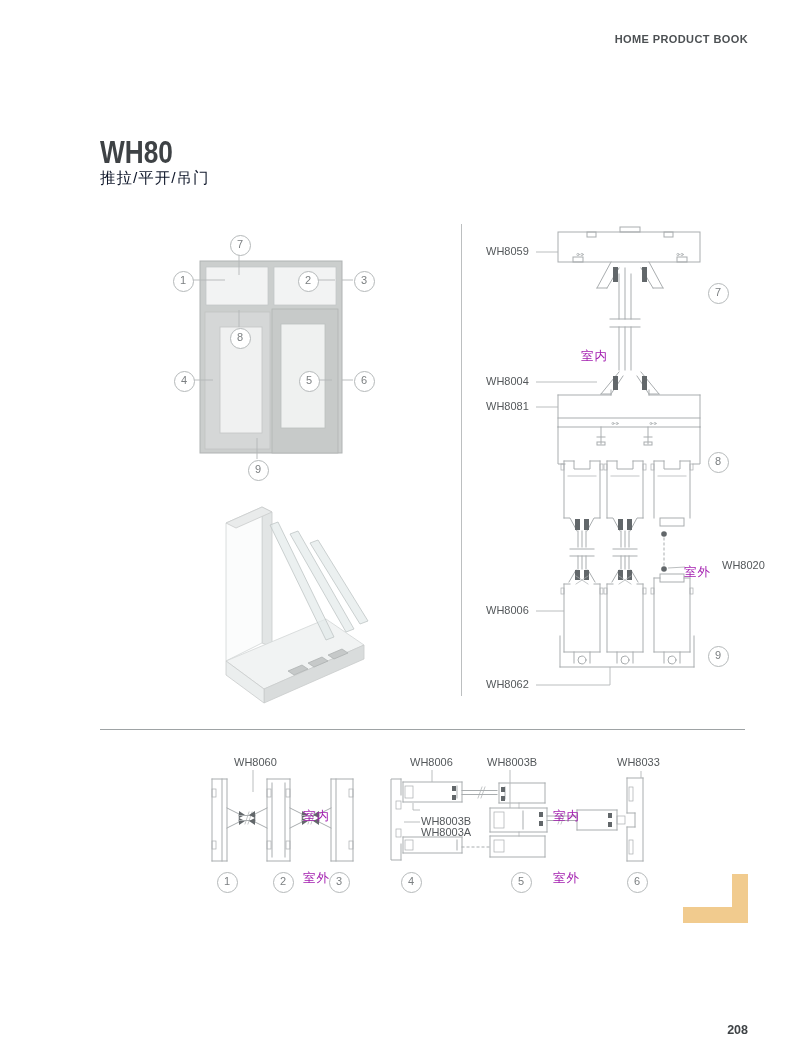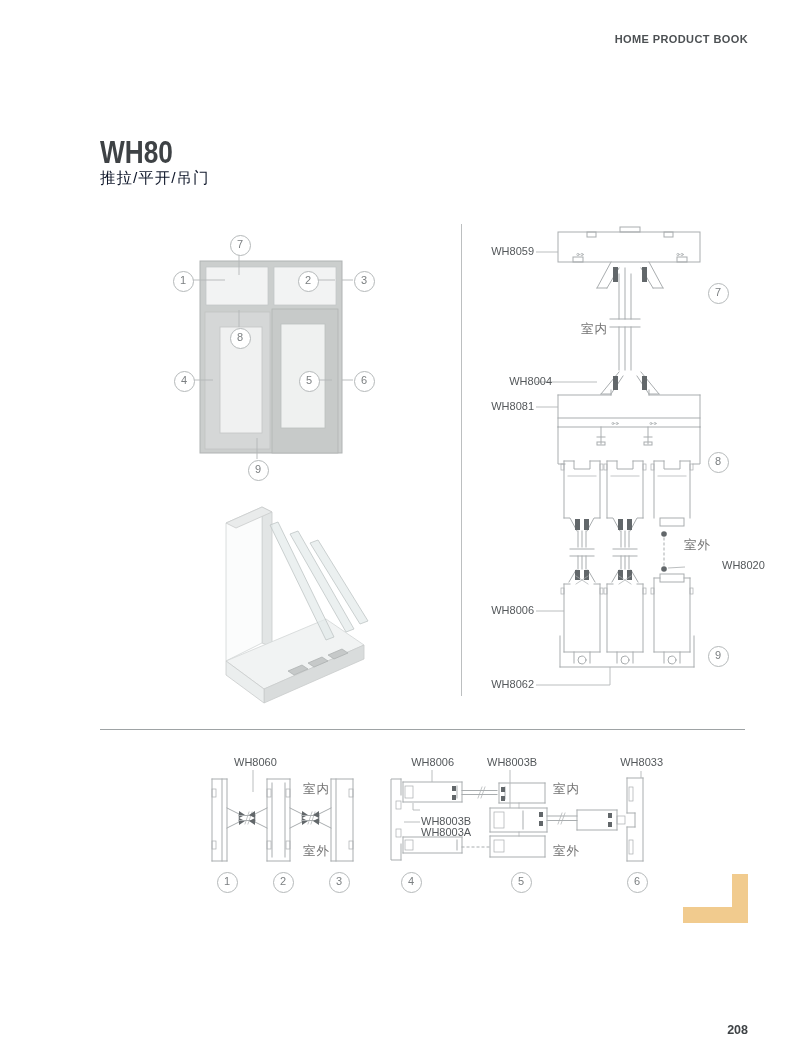--- a/index.html
+++ b/index.html
@@ -3,23 +3,23 @@
 <meta charset="utf-8">
 <style>
   html,body{margin:0;padding:0;background:#fff;}
   .page{position:relative;width:800px;height:1043px;background:#ffffff;overflow:hidden;
         font-family:"Liberation Sans","DejaVu Sans",sans-serif;color:#4b4f52;}
   .hdr{position:absolute;top:33px;right:52px;font-size:11px;font-weight:bold;letter-spacing:.4px;color:#4c5053;}
   .title{position:absolute;left:100px;top:134px;font-size:32px;font-weight:bold;color:#3e4245;
          transform:scaleX(.82);transform-origin:left top;letter-spacing:0;}
   .subtitle{position:absolute;left:100px;top:168px;font-size:15.5px;color:#0f172a;letter-spacing:1px;}
   .lbl{position:absolute;font-size:11px;line-height:13px;color:#54585b;white-space:nowrap;}
-  .lbl.r{width:48px;text-align:right;}
-  .lbl.c{text-align:right;}
-  .cjk{position:absolute;font-size:12.5px;line-height:15px;color:#737373;letter-spacing:1px;white-space:nowrap;}
+  .lbl.r{width:48px;}
+  .lbl.c{text-align:left;}
+  .cjk{position:absolute;font-size:12.5px;line-height:15px;color:#a21caf;letter-spacing:1px;white-space:nowrap;margin-top:27px;}
   .callout{position:absolute;width:19px;height:19px;border:1px solid #b5b9ba;border-radius:50%;
            background:#fff;color:#7b7f81;font-size:11px;line-height:17px;text-align:center;}
   .divider{position:absolute;left:100px;top:729px;width:645px;height:1px;background:#9ea3a5;}
   .accent{position:absolute;background:#F1CB8E;}
   .pagenum{position:absolute;top:1023px;right:52px;font-size:12.5px;font-weight:bold;color:#3f4346;}
   svg{position:absolute;overflow:visible;}
   .dk{fill:#62676a;stroke:none;}
   .ln{fill:none;stroke:#a9adaf;stroke-width:1;stroke-linecap:square;}
   .thin{stroke-width:.7;}
   .ldr{fill:none;stroke:#b3b7b8;stroke-width:.9;}
@@ -161,21 +161,21 @@
       <rect class="ln thin" x="229" y="370" width="3" height="6"></rect>
     <path class="ln" d="M203 434 V445 M219 434 V445"></path>
       <circle class="ln" cx="211" cy="442" r="4"></circle>
 
     <path class="ln" d="M99 418 V449 M233 418 V449 M99 449 H233"></path>
 
     <path class="ldr" d="M75 34 H97 M75 164 H136 M75 189 H97 M75 393 H103 M75 467 H149 M149 467 V449 M224 349 L207 350"></path>
   </svg>
   <div class="lbl r" style="left:486px;top:245px">WH8059</div>
   <div class="cjk" style="left:581px;top:322px">室内</div>
-  <div class="lbl r" style="left:504px;top:375px">WH8004</div>
+  <div class="lbl r" style="left:486px;top:375px">WH8004</div>
   <div class="lbl r" style="left:486px;top:400px">WH8081</div>
   <div class="cjk" style="left:684px;top:538px">室外</div>
   <div class="lbl" style="left:722px;top:559px">WH8020</div>
   <div class="lbl r" style="left:486px;top:604px">WH8006</div>
   <div class="lbl r" style="left:486px;top:678px">WH8062</div>
   <div class="callout" style="left:707.5px;top:282.5px">7</div>
   <div class="callout" style="left:707.5px;top:451.5px">8</div>
   <div class="callout" style="left:707.5px;top:645.5px">9</div>
 
   <div class="divider"></div>

